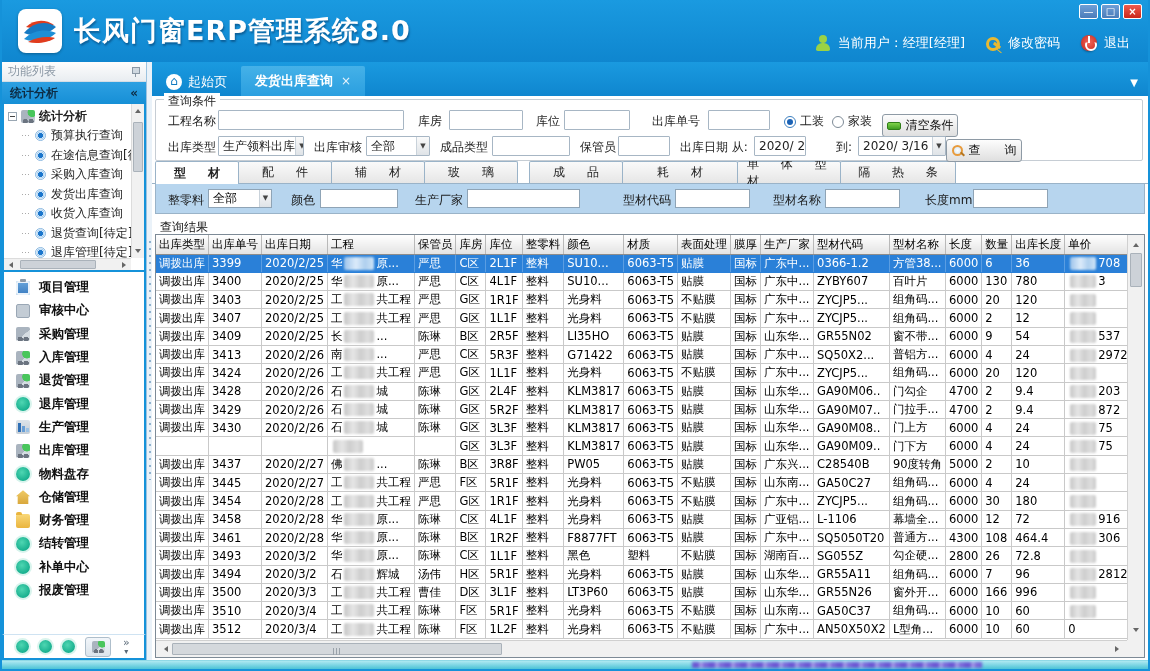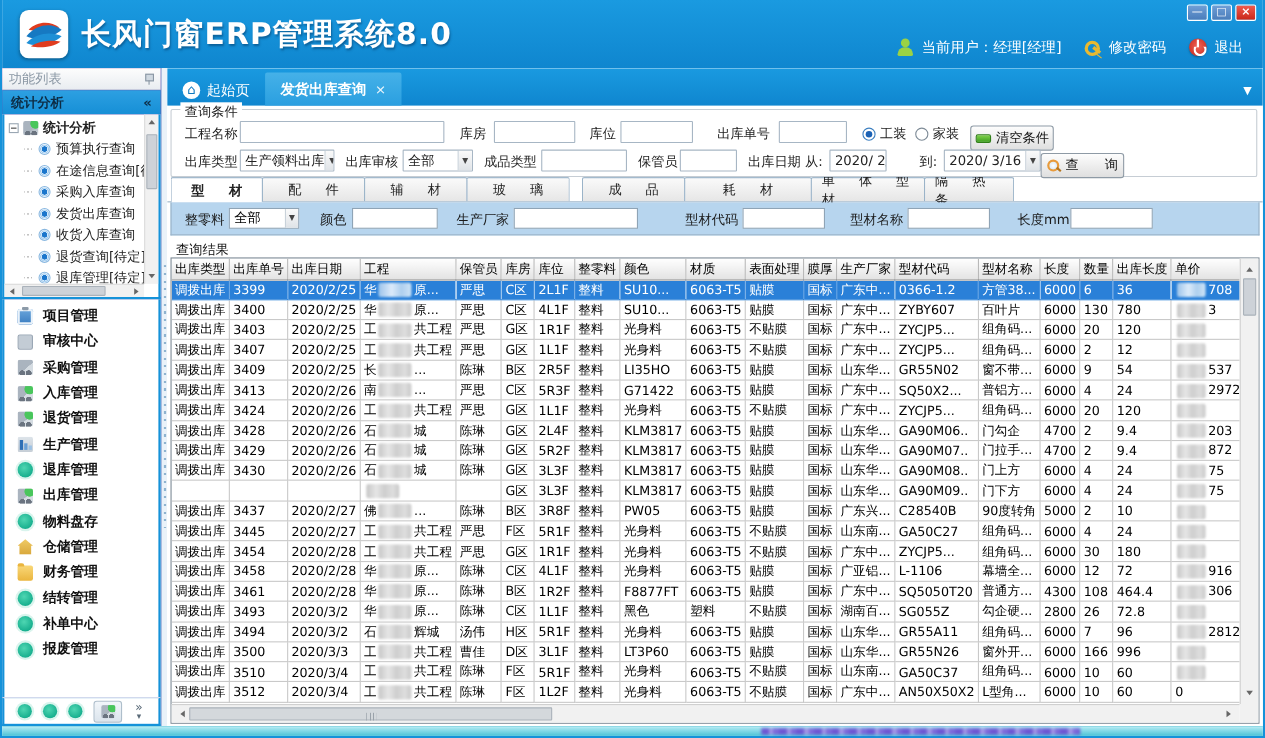--- a/index.html
+++ b/index.html
@@ -21,21 +21,21 @@
   .ic-key:after{content:"";position:absolute;left:7px;top:8px;width:8px;height:3px;background:#e8b931;transform:rotate(38deg);box-shadow:5px 3px 0 -1px #e8b931;}
   .ic-power{width:16px;height:16px;border-radius:50%;background:radial-gradient(circle at 50% 45%,#f2665a,#c02317);position:relative;display:inline-block;margin-left:14px;box-shadow:0 1px 2px rgba(0,0,0,.35);}
   .ic-power:before{content:"";position:absolute;left:4px;top:4px;width:8px;height:8px;border:2px solid #fff;border-radius:50%;clip-path:polygon(0 30%,100% 30%,100% 100%,0 100%);}
   .ic-power:after{content:"";position:absolute;left:7px;top:1px;width:2px;height:7px;background:#fff;}
   .win-btns{position:absolute;right:6px;top:4px;display:flex;gap:3px;}
   .wbtn{width:19px;height:15px;border:1px solid #fff;border-radius:2px;color:#fff;font-size:10px;line-height:13px;text-align:center;background:linear-gradient(#6f9fd6,#4a7cba);cursor:default;}
   .wbtn.close{background:linear-gradient(#f05b4d,#c9271a);font-weight:bold;}
 
   
   .bodyrow{position:absolute;left:0;top:62px;right:0;height:598px;display:flex;}
-  .sidebar{width:145px;flex:none;background:#4c1d95;display:flex;flex-direction:column;border-right:1px solid #9cc3e0;}
+  .sidebar{width:145px;flex:none;background:#fca5a5;display:flex;flex-direction:column;border-right:1px solid #9cc3e0;}
   .splitter{width:5px;flex:none;background:#eaf2f9;background-image:repeating-linear-gradient(180deg,#8fb3cf 0 2px,transparent 2px 7px);background-size:2px 40%;background-position:center;background-repeat:no-repeat;}
   .main{flex:1;background:#fff;position:relative;overflow:hidden;}
 
   
   .func-bar{height:20px;background:linear-gradient(#fdfdfd,#e9edf1);color:#8a97a4;display:flex;align-items:center;padding:0 6px;border-bottom:1px solid #d4dde5;}
   .func-bar .lbl{flex:1;}
   .ic-pin{width:9px;height:11px;position:relative;}
   .ic-pin:before{content:"";position:absolute;left:1px;top:1px;width:6px;height:5px;border:1px solid #8a97a4;background:#cfd8e0;}
   .ic-pin:after{content:"";position:absolute;left:4px;top:7px;width:1px;height:4px;background:#8a97a4;}
   .group-header{height:22px;background:linear-gradient(#2da0e2,#168fd6);color:#0d2c44;font-weight:bold;display:flex;align-items:center;padding:0 8px;}
@@ -257,26 +257,26 @@
           </div>
           <div class="menu-item">
             <span class="ic ic-cartg"></span>
             <span>入库管理</span>
           </div>
           <div class="menu-item">
             <span class="ic ic-cartg"></span>
             <span>退货管理</span>
           </div>
           <div class="menu-item">
+            <span class="ic ic-dot"></span>
+            <span>退库管理</span>
+          </div>
+          <div class="menu-item">
             <span class="ic ic-chart"></span>
             <span>生产管理</span>
-          </div>
-          <div class="menu-item">
-            <span class="ic ic-dot"></span>
-            <span>退库管理</span>
           </div>
           <div class="menu-item">
             <span class="ic ic-cartg"></span>
             <span>出库管理</span>
           </div>
           <div class="menu-item">
             <span class="ic ic-dot"></span>
             <span>物料盘存</span>
           </div>
           <div class="menu-item">
@@ -383,21 +383,21 @@
       </div>
 
       <div class="mat-tabs" id="matTabs">
           <div class="mat-tab active" style="width: 84px;">型 材</div>
           <div class="mat-tab" style="width: 94px;">配 件</div>
           <div class="mat-tab" style="width: 94px;">辅 材</div>
           <div class="mat-tab" style="width: 94px;">玻 璃</div>
           <div class="mat-tab" style="width: 94px; margin-left: 12px;">成 品</div>
           <div class="mat-tab" style="width: 116px;">耗 材</div>
           <div class="mat-tab" style="width: 104px;">单 体 型 材</div>
-          <div class="mat-tab" style="width: 82px;">隔 热 条</div>
+          <div class="mat-tab" style="width: 116px;">隔 热 条</div>
         </div>
       <div class="filter-bar" id="filterBar">
           <span class="flabel" style="left: 12px;">整零料</span>
           <span class="fcombo" style="left: 52px; width: 64px;">
             <span>全部</span>
             <span class="arr">▼</span>
           </span>
           <span class="flabel" style="left: 135px;">颜色</span>
           <span class="finput" style="left: 164px; width: 78px;"></span>
           <span class="flabel" style="left: 259px;">生产厂家</span>

